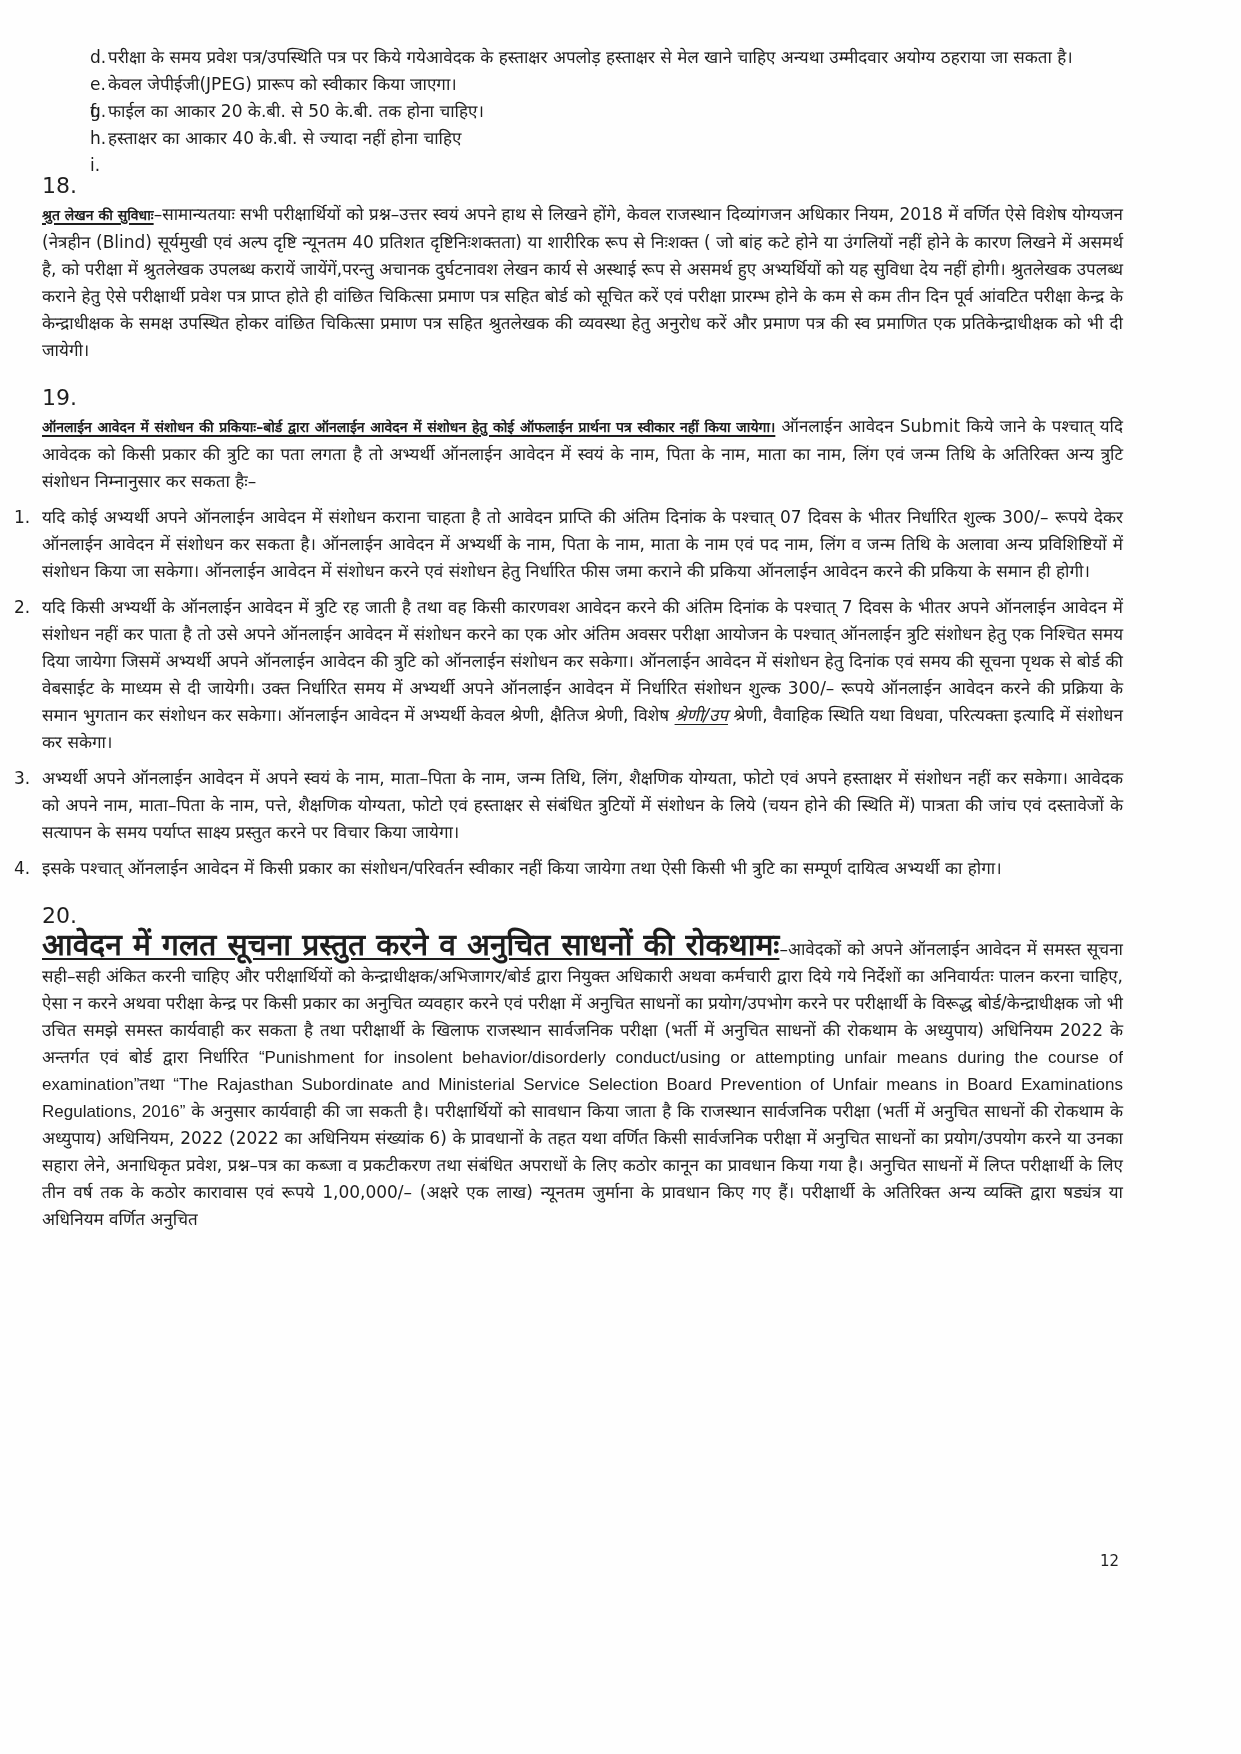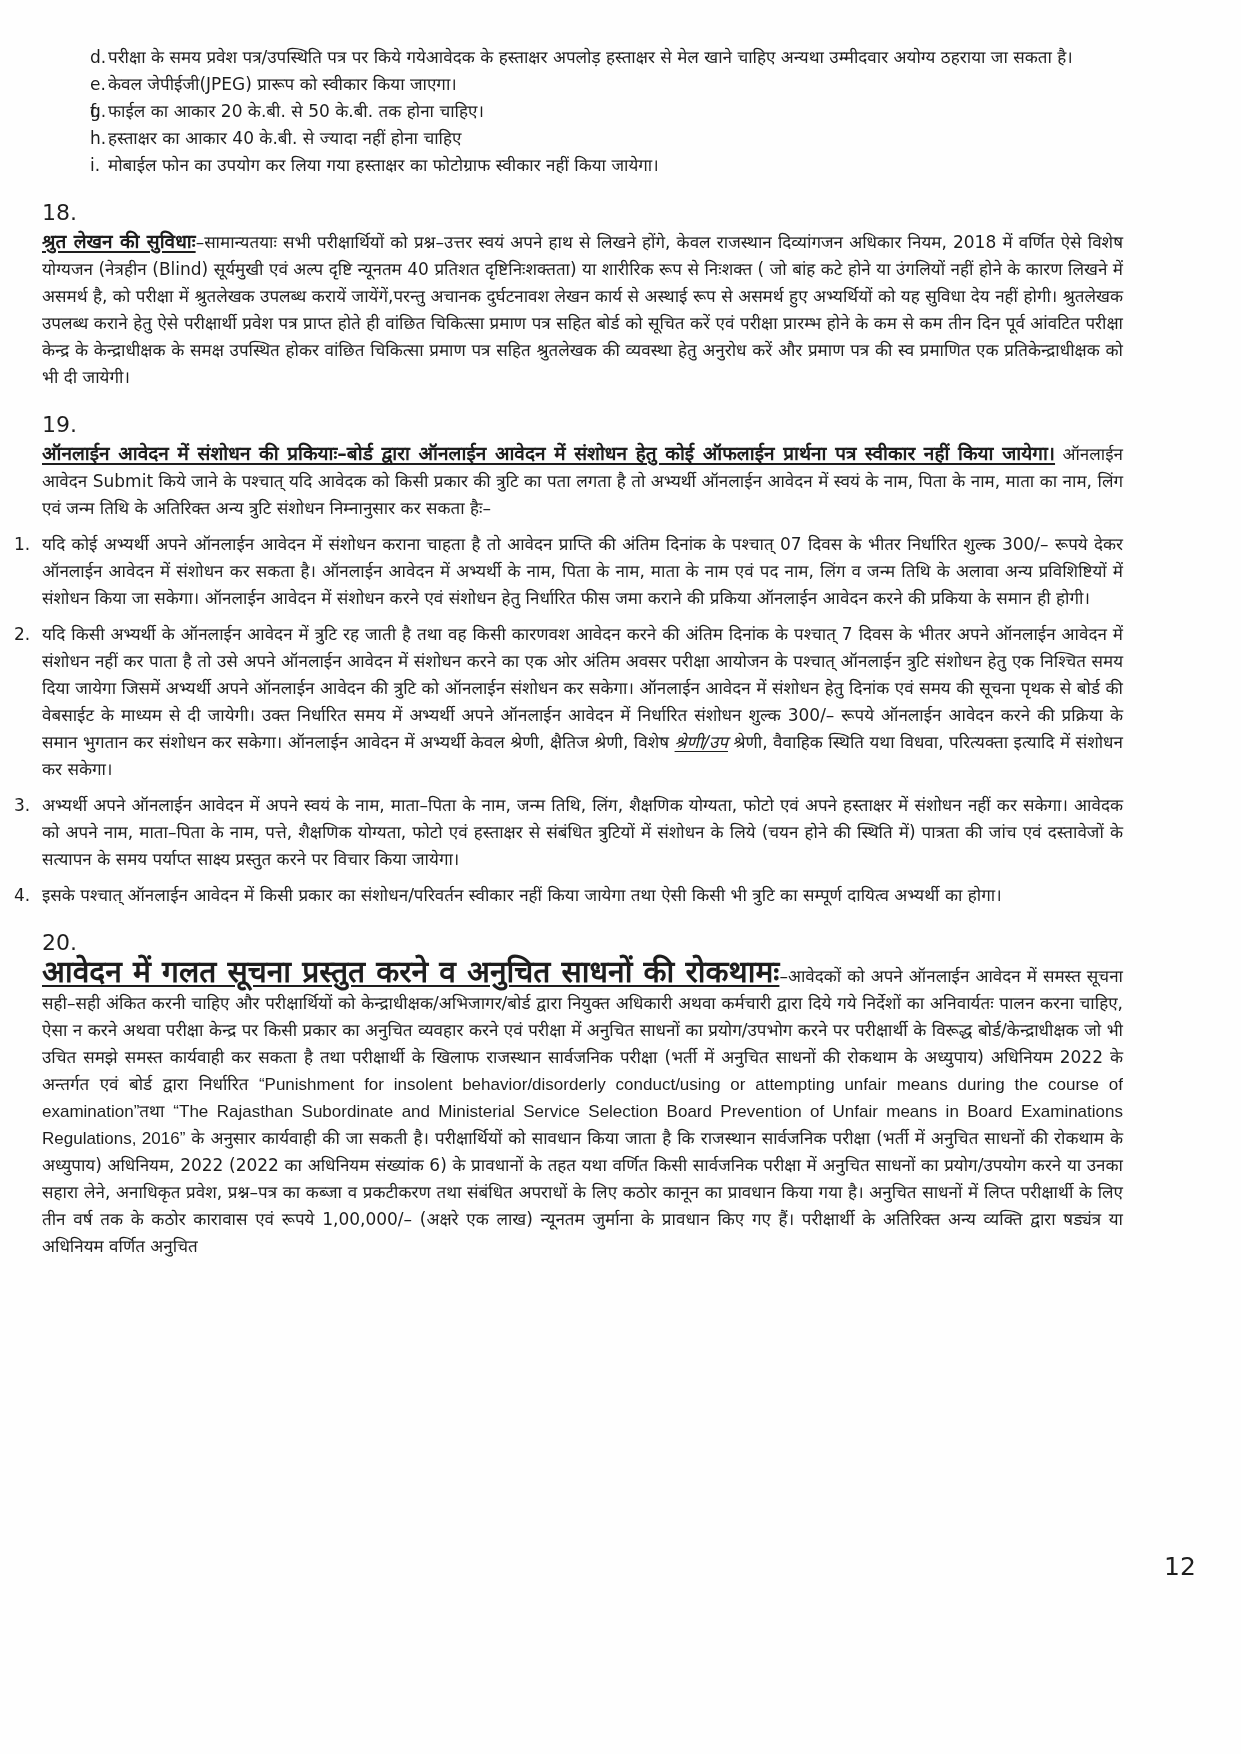--- a/index.html
+++ b/index.html
@@ -24,41 +24,41 @@
 
   .section { display: flex; margin-top: 19px; flex-direction: column; }
   .sec-num { width: 63px; flex: none; font-size: 22px; line-height: 30px; }
   .sec-body { flex: 1; min-width: 0; }
 
   .para {
     margin: 0; font-size: 17px; line-height: 27px;
     text-align: justify;
   }
   .sec-heading {
-    font-weight: bold; font-size: 19px;
+    font-weight: bold; font-size: 14px;
     text-decoration: underline;
     text-underline-offset: 3px;
     text-decoration-thickness: 1.5px;
   }
   .sec-heading.big { font-size: 30px; }
 
   .num-list { margin-top: 6px; }
   .sub {
     position: relative; padding-left: 28px; margin-left: -28px;
     margin-top: 9px; font-size: 17px; line-height: 27px;
     text-align: justify;
   }
   .sub .lbl { position: absolute; left: 0; }
 
   .u { text-decoration: underline; text-underline-offset: 3px; font-style: italic; }
   .latin { font-family: "Liberation Sans", sans-serif; }
 
   .page-num {
-    position: absolute; left: 1164px; top: 1552px;
-    font-size: 25px; color: #1e1e1e;
+    position: absolute; left: 1100px; top: 1552px;
+    font-size: 15px; color: #1e1e1e;
   }
 </style>
 </head>
 <body>
 
 <div class="page">
   <div class="content">
 
     <div class="alpha-list">
       <div class="li">
@@ -70,21 +70,21 @@
       <div class="li">
         <span class="lbl">f.</span>
       </div>
       <div class="li">
         <span class="lbl">g.</span><span>फाईल का आकार 20 के.बी. से 50 के.बी. तक होना चाहिए।</span>
       </div>
       <div class="li">
         <span class="lbl">h.</span><span>हस्ताक्षर का आकार 40 के.बी. से ज्यादा नहीं होना चाहिए</span>
       </div>
       <div class="li">
-        <span class="lbl">i.</span><span>मोबाईल फोन का उपयोग कर लिया गया हस्ताक्षर का फोटोग्राफ स्वीकार नहीं किया जायेगा।</span>
+        <span class="lbl">i.</span>
       </div>
     </div>
 
     <div class="section">
       <div class="sec-num">18.</div>
       <div class="sec-body">
         <p class="para"><span class="sec-heading">श्रुत लेखन की सुविधाः</span><span>–सामान्यतयाः सभी परीक्षार्थियों को प्रश्न–उत्तर स्वयं अपने हाथ से लिखने होंगे, केवल राजस्थान दिव्यांगजन अधिकार नियम, 2018 में वर्णित ऐसे विशेष योग्यजन (नेत्रहीन (Blind) सूर्यमुखी एवं अल्प दृष्टि न्यूनतम 40 प्रतिशत दृष्टिनिःशक्तता) या शारीरिक रूप से निःशक्त ( जो बांह कटे होने या उंगलियों नहीं होने के कारण लिखने में असमर्थ है, को परीक्षा में श्रुतलेखक उपलब्ध करायें जायेंगें,परन्तु अचानक दुर्घटनावश लेखन कार्य से अस्थाई रूप से असमर्थ हुए अभ्यर्थियों को यह सुविधा देय नहीं होगी। श्रुतलेखक उपलब्ध कराने हेतु ऐसे परीक्षार्थी प्रवेश पत्र प्राप्त होते ही वांछित चिकित्सा प्रमाण पत्र सहित बोर्ड को सूचित करें एवं परीक्षा प्रारम्भ होने के कम से कम तीन दिन पूर्व आंवटित परीक्षा केन्द्र के केन्द्राधीक्षक के समक्ष उपस्थित होकर वांछित चिकित्सा प्रमाण पत्र सहित श्रुतलेखक की व्यवस्था हेतु अनुरोध करें और प्रमाण पत्र की स्व प्रमाणित एक प्रतिकेन्द्राधीक्षक को भी दी जायेगी।</span></p>
       </div>
     </div>
 

